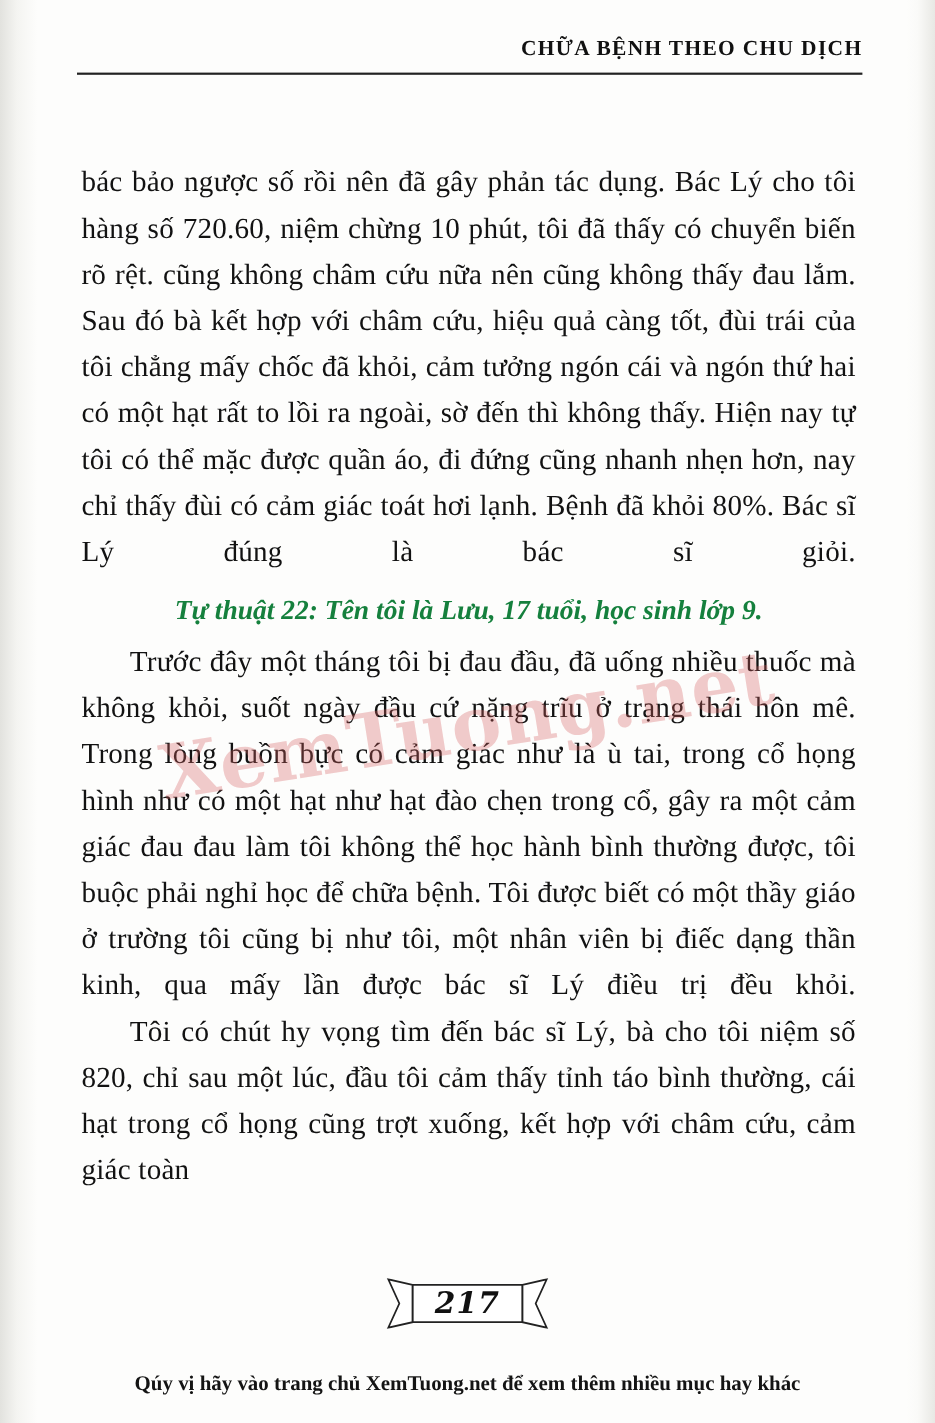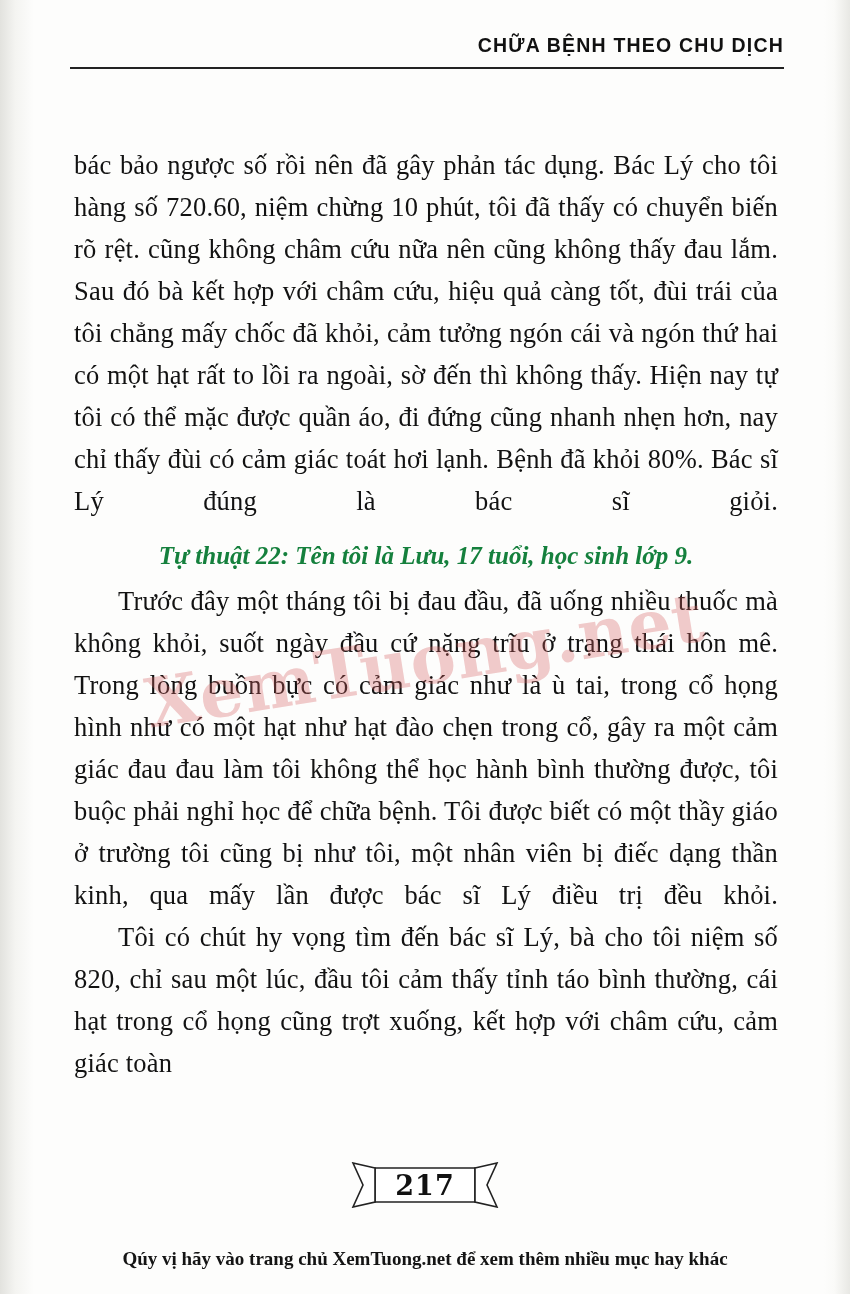--- a/index.html
+++ b/index.html
@@ -41,21 +41,21 @@
   }
 
   .header {
     position: absolute;
     left: 70px;
     right: 66px;
     top: 34px;
     text-align: right;
   }
   .header-title {
-    font-family: Liberation Sans, sans-serif;
+    font-family: Liberation Serif, serif;
     font-weight: bold;
     font-size: 19.5px;
     letter-spacing: 1.2px;
     color: #111;
     display: block;
     padding-bottom: 10px;
   }
   .header-rule {
     height: 2px;
     background: #222;
@@ -120,20 +120,21 @@
 
   
   .folio {
     position: absolute;
     left: 0;
     right: 0;
     bottom: 86px;
     display: flex;
     justify-content: center;
     align-items: flex-start;
+    font-style: italic;
   }
   .folio-ribbon {
     position: relative;
     width: 156px;
     height: 46px;
     display: flex;
     align-items: center;
     justify-content: center;
   }
   .folio-ribbon svg {

